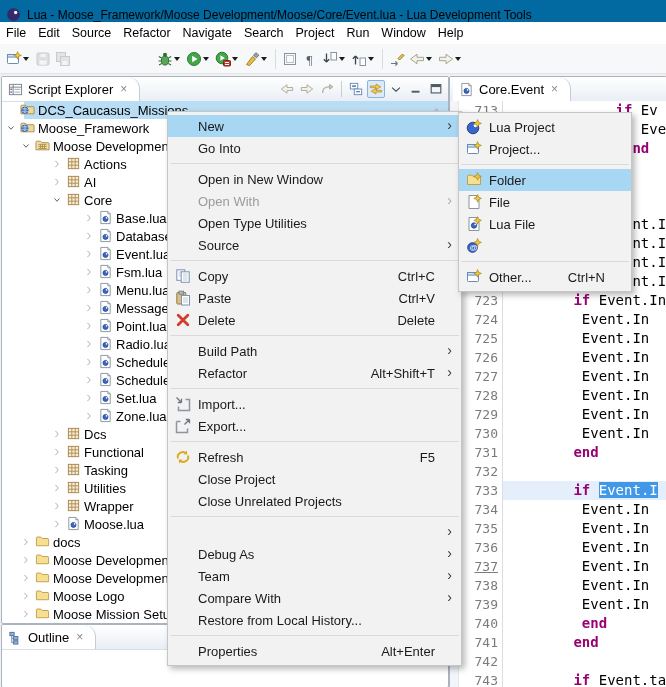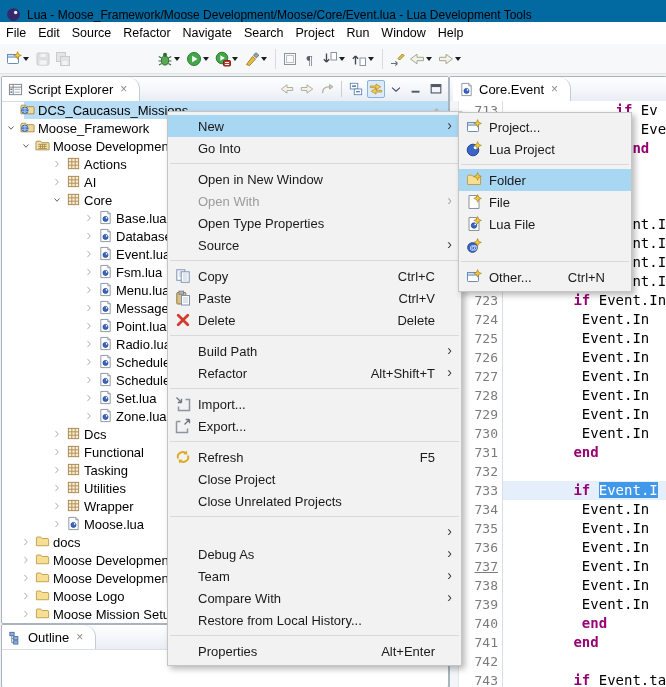--- a/index.html
+++ b/index.html
@@ -680,21 +680,21 @@
       <span class="micon"></span>
       <span class="mlabel">Open in New Window</span>
     </div>
     <div class="mitem disabled">
       <span class="micon"></span>
       <span class="mlabel">Open With</span>
       <span class="marrow">›</span>
     </div>
     <div class="mitem">
       <span class="micon"></span>
-      <span class="mlabel">Open Type Properties</span>
+      <span class="mlabel">Open Type Utilities</span>
     </div>
     <div class="mitem">
       <span class="micon"></span>
       <span class="mlabel">Source</span>
       <span class="marrow">›</span>
     </div>
     <div class="msep"></div>
     <div class="mitem">
       <span class="micon">
         <span class="icn"><svg viewBox="0 0 16 16" width="16" height="16">
@@ -809,37 +809,37 @@
       <span class="micon"></span>
       <span class="mlabel">Properties</span>
       <span class="mshort">Alt+Enter</span>
     </div>
   </div>
 
 <div class="cmenu" id="new-submenu" style="left:458px;top:112px;width:172px;z-index:21">
     <div class="mitem">
       <span class="micon">
         <span class="icn"><svg viewBox="0 0 16 16" width="16" height="16">
+            <circle cx="7" cy="9" r="5.8" fill="#3a66c8" stroke="#24448c"></circle>
+            <circle cx="9.4" cy="6.6" r="1.7" fill="#fff"></circle>
+            <path d="M11.6 0.6 L12.7 3.3 L15.4 4.4 L12.7 5.5 L11.6 8.2 L10.5 5.5 L7.8 4.4 L10.5 3.3 Z" fill="#f3c83a" stroke="#a3780a" stroke-width="0.6"></path>
+          </svg></span>
+      </span>
+      <span class="mlabel">Lua Project</span>
+    </div>
+    <div class="mitem">
+      <span class="micon">
+        <span class="icn"><svg viewBox="0 0 16 16" width="16" height="16">
             <rect x="1.5" y="3.5" width="11" height="9" rx="0.8" fill="#fff" stroke="#6b8cb5"></rect>
             <rect x="1.5" y="3.5" width="11" height="2.6" fill="#cfe0f4" stroke="#6b8cb5"></rect>
             <path d="M11.6 0.6 L12.7 3.3 L15.4 4.4 L12.7 5.5 L11.6 8.2 L10.5 5.5 L7.8 4.4 L10.5 3.3 Z" fill="#f3c83a" stroke="#a3780a" stroke-width="0.6"></path>
           </svg></span>
       </span>
       <span class="mlabel">Project...</span>
     </div>
-    <div class="mitem">
-      <span class="micon">
-        <span class="icn"><svg viewBox="0 0 16 16" width="16" height="16">
-            <circle cx="7" cy="9" r="5.8" fill="#3a66c8" stroke="#24448c"></circle>
-            <circle cx="9.4" cy="6.6" r="1.7" fill="#fff"></circle>
-            <path d="M11.6 0.6 L12.7 3.3 L15.4 4.4 L12.7 5.5 L11.6 8.2 L10.5 5.5 L7.8 4.4 L10.5 3.3 Z" fill="#f3c83a" stroke="#a3780a" stroke-width="0.6"></path>
-          </svg></span>
-      </span>
-      <span class="mlabel">Lua Project</span>
-    </div>
     <div class="msep"></div>
     <div class="mitem hl">
       <span class="micon">
         <span class="icn"><svg viewBox="0 0 16 16" width="16" height="16">
             <path d="M1.5 4.5 L2 3.2 L6.2 3.2 L7.6 4.8 L14 4.8 L14.5 5.6 L14.5 12.5 L1.5 12.5 Z" fill="#f6de92" stroke="#c0a04e"></path>
             <path d="M11.6 0.6 L12.7 3.3 L15.4 4.4 L12.7 5.5 L11.6 8.2 L10.5 5.5 L7.8 4.4 L10.5 3.3 Z" fill="#f3c83a" stroke="#a3780a" stroke-width="0.6"></path>
           </svg></span>
       </span>
       <span class="mlabel">Folder</span>
     </div>

